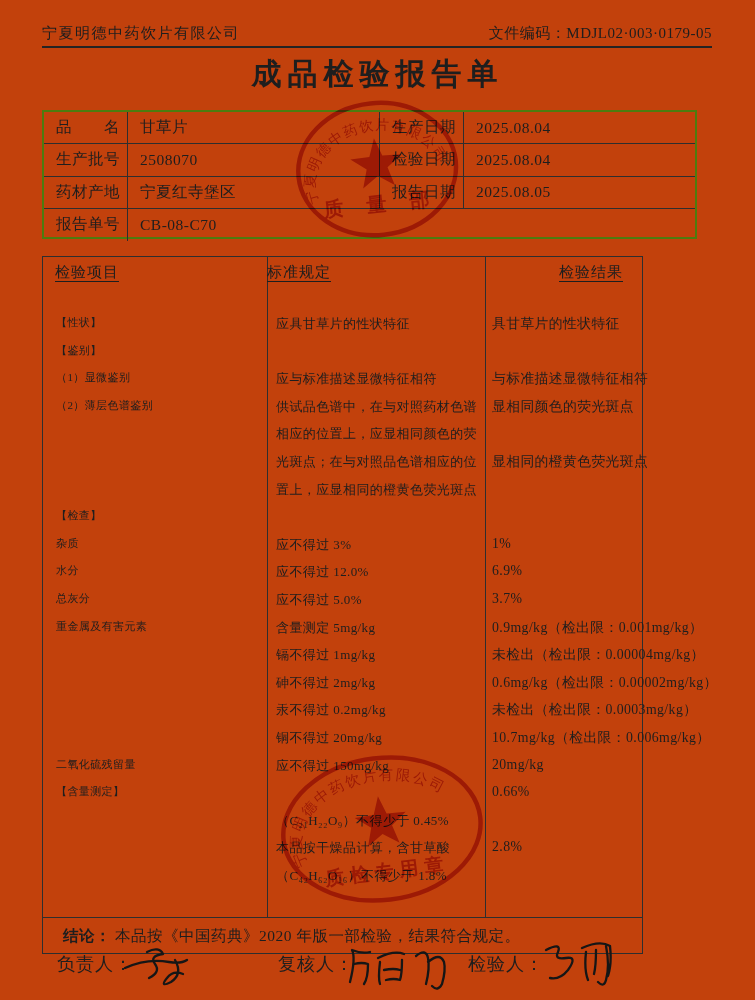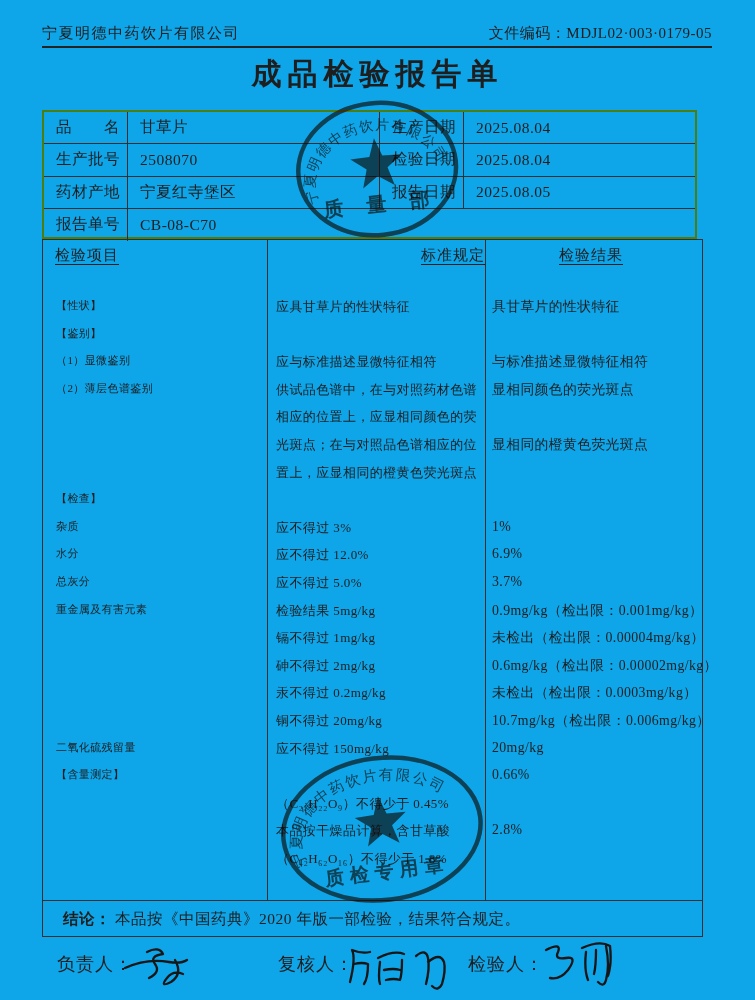--- a/index.html
+++ b/index.html
@@ -1,18 +1,18 @@
 <!DOCTYPE html>
 <html><head>
 <meta charset="utf-8">
 <style>
   html,body{margin:0;padding:0;background:#ffffff;}
   body{width:755px;height:1000px;position:relative;overflow:hidden;
        font-family:"Liberation Serif","DejaVu Serif",serif;color:#1e1e1e;}
-  .sheet{position:absolute;inset:0;background:#0ea5e9;}
+  .sheet{position:absolute;inset:0;background:#c2410c;}
 
   
   .topbar{position:absolute;left:42px;right:43px;top:24px;height:22px;
           display:flex;justify-content:space-between;align-items:baseline;}
   .company{font-size:15px;letter-spacing:1.5px;}
   .doccode{font-size:15px;letter-spacing:.5px;}
   .rule{position:absolute;left:42px;right:43px;top:46px;height:2px;background:#242424;}
 
   
   .title{position:absolute;left:0;right:0;top:54px;text-align:center;
@@ -24,29 +24,29 @@
         grid-auto-rows:32.25px;border:2px solid #4d7c0f;box-sizing:border-box;
         font-size:15.5px;}
   .info .cell{border-right:1px solid #2e2e2e;border-bottom:1px solid #2e2e2e;
               display:flex;align-items:center;padding-left:12px;box-sizing:border-box;
               white-space:pre;letter-spacing:.5px;}
   .info .cell.lastcol{border-right:none;}
   .info .cell.lastrow{border-bottom:none;}
   .info .cell.spanv{grid-column:2/5;border-right:none;}
 
   
-  .maintable{position:absolute;left:42px;top:239px;width:661px;height:698px;
+  .maintable{position:absolute;left:42px;top:256px;width:601px;height:698px;
              border:1px solid #2e2e2e;box-sizing:border-box;}
   .vline{position:absolute;top:0;width:1px;height:660px;background:#2e2e2e;}
   .v1{left:224px}.v2{left:442px}
   .hline{position:absolute;left:0;right:0;top:660px;height:1px;background:#2e2e2e;}
   .thead{position:absolute;top:6px;font-size:15px;letter-spacing:1px;}
   .thead u{text-underline-offset:4px;}
   .th1{left:12px;}
-  .th2{left:224px;width:218px;text-align:right;}
+  .th2{left:224px;width:218px;text-align:left;}
   .th3{left:442px;width:212px;text-align:center;}
 
   .tline{position:absolute;left:0;width:100%;height:27px;}
   .tline span{position:absolute;top:0;white-space:pre;letter-spacing:.4px;}
   .tline .c1{left:13px;font-size:11px;}
   .tline .c2{left:233px;font-size:13px;}
   .tline .c3{left:449px;font-size:13.8px;}
 
   .conclusion{position:absolute;left:0;right:0;top:661px;height:36px;
               display:flex;align-items:center;padding-left:20px;font-size:15.5px;letter-spacing:.5px;}
@@ -157,21 +157,21 @@
     <span class="c2">应不得过 12.0%</span>
     <span class="c3">6.9%</span>
   </div>
         <div class="tline" style="top: 334px;">
     <span class="c1">总灰分</span>
     <span class="c2">应不得过 5.0%</span>
     <span class="c3">3.7%</span>
   </div>
         <div class="tline" style="top: 361.6px;">
     <span class="c1">重金属及有害元素</span>
-    <span class="c2">检验结果 5mg/kg</span>
+    <span class="c2">含量测定 5mg/kg</span>
     <span class="c3">0.9mg/kg（检出限：0.001mg/kg）</span>
   </div>
         <div class="tline" style="top: 389.2px;">
     <span class="c1"></span>
     <span class="c2">镉不得过 1mg/kg</span>
     <span class="c3">未检出（检出限：0.00004mg/kg）</span>
   </div>
         <div class="tline" style="top: 416.8px;">
     <span class="c1"></span>
     <span class="c2">砷不得过 2mg/kg</span>

